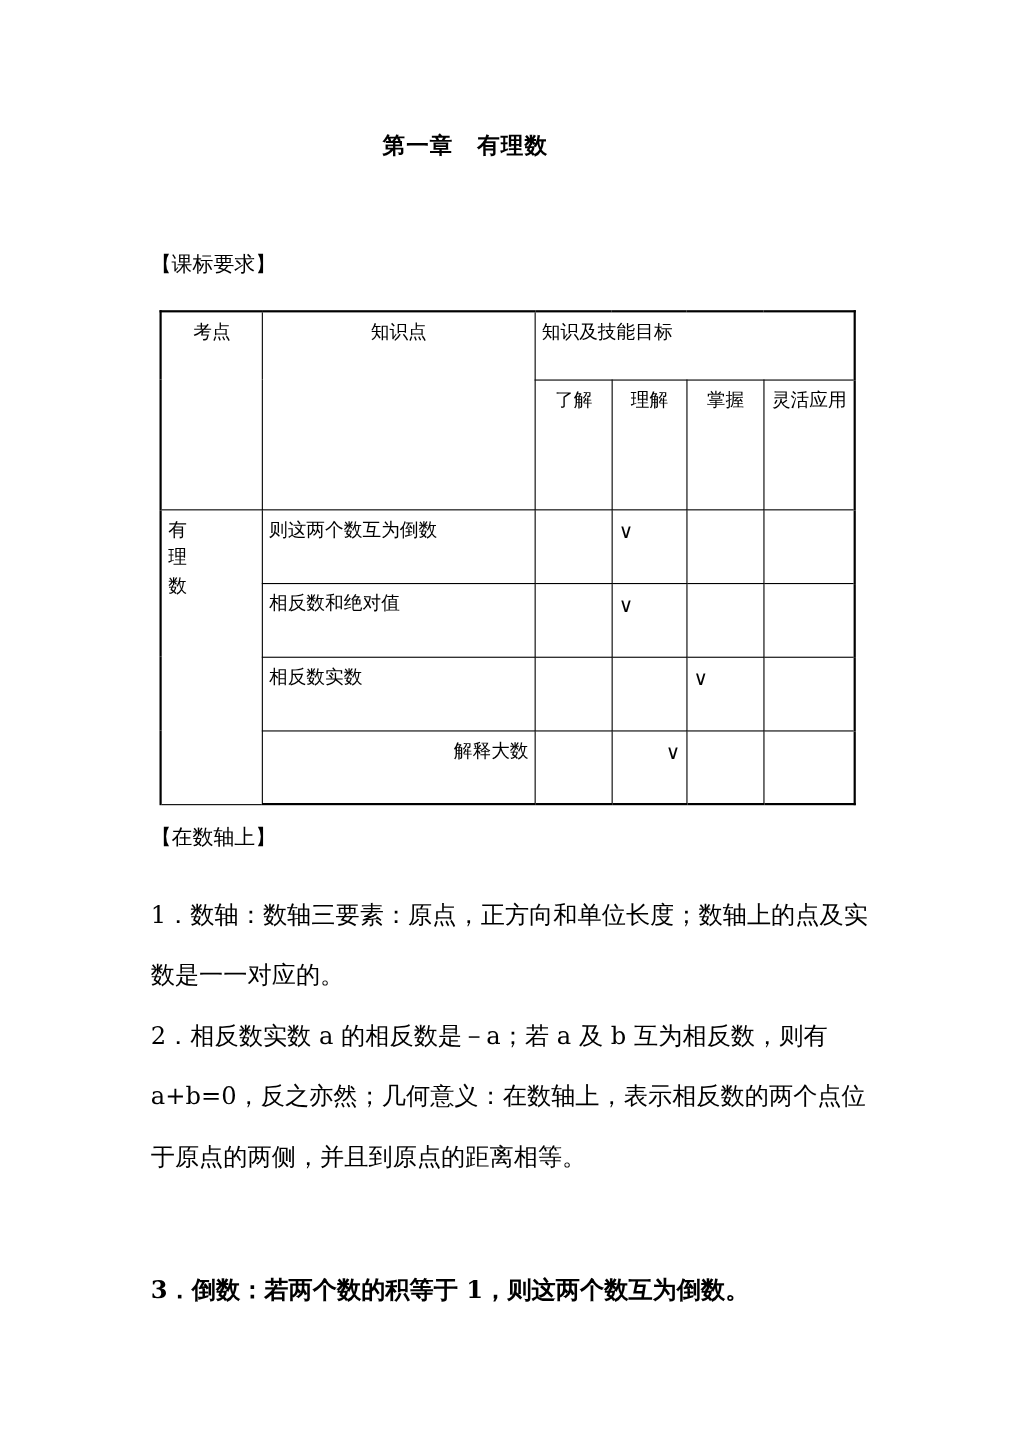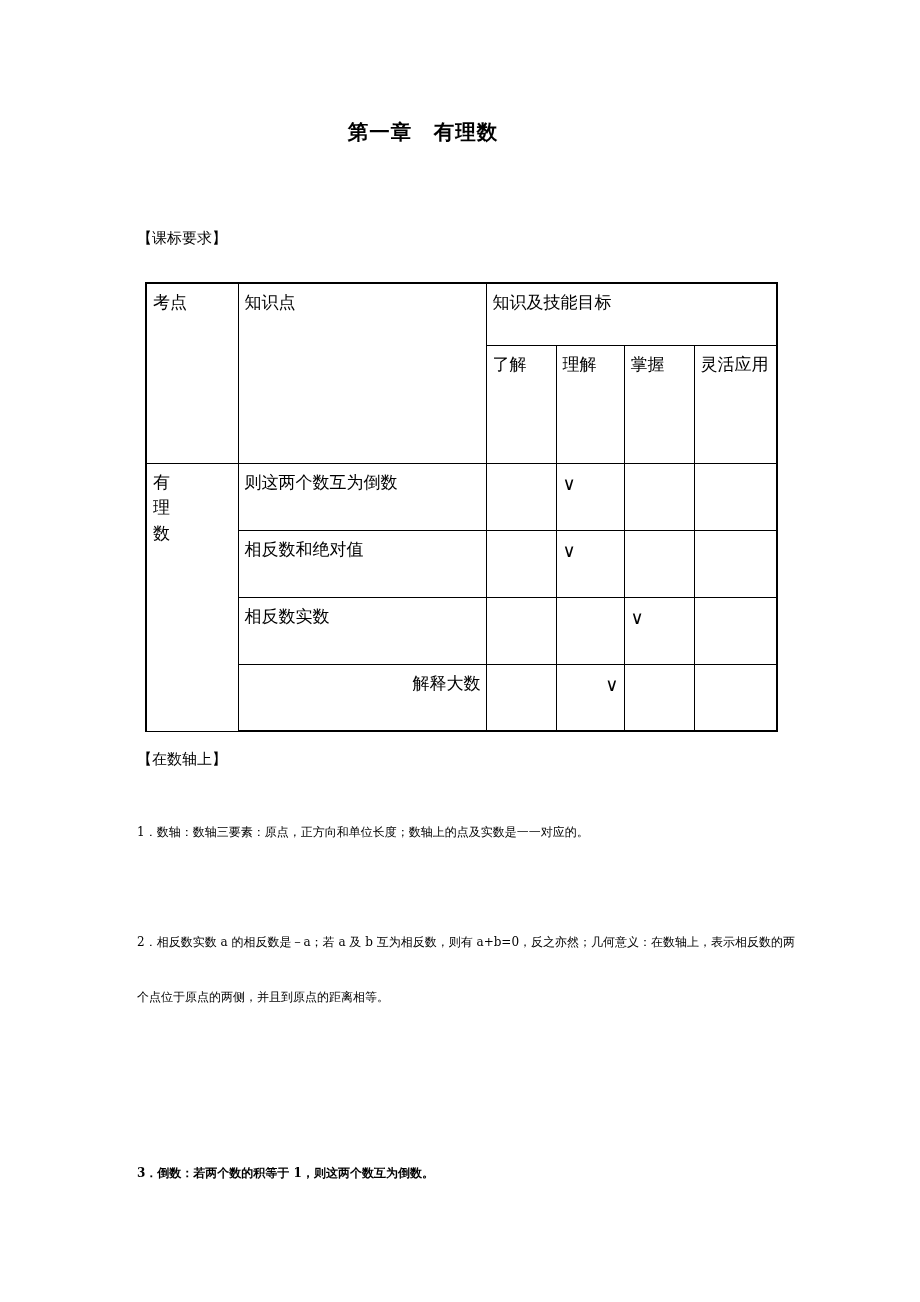--- a/index.html
+++ b/index.html
@@ -34,21 +34,21 @@
     font-weight: bold;
     letter-spacing: 1px;
     font-family: "DejaVu Sans", "Liberation Sans", sans-serif;
     white-space: pre;
   }
 
   
   .section-heading {
     position: absolute;
     left: 137px;
-    font-size: 15px;
+    font-size: 19px;
     line-height: 1;
     white-space: pre;
   }
   #h-standard { top: 231px; }
   #h-review   { top: 752px; }
 
   
   .tbl-wrap {
     position: absolute;
     left: 145px;
@@ -74,41 +74,41 @@
   table.std .outer-left   { border-left-width: 2px; }
   table.std .outer-right  { border-right-width: 2px; }
 
   .c-exam  { width: 92px; }
   .c-know  { width: 248px; }
   .c-s1    { width: 70px; }
   .c-s2    { width: 68px; }
   .c-s3    { width: 70px; }
   .c-s4    { width: 83px; }
 
-  td.mid-v { vertical-align: middle; }
+  td.mid-v { vertical-align: middle; text-align: center; }
   .check {
     font-size: 18px;
     font-family: "DejaVu Sans", "Liberation Sans", sans-serif;
   }
   .vert-stack {
     line-height: 3.28;
   }
   .merged-cell {
     vertical-align: top;
   }
   .hdr-group { height: 62px; }
   .hdr-sub   { height: 118px; }
   .body-row  { height: 67px; }
 
   
   .para {
     position: absolute;
     left: 137px;
     width: 660px;
-    font-size: 12px;
+    font-size: 22px;
     line-height: 55px;
     text-align: left;
     white-space: pre-wrap;
   }
   #p1 { top: 805px; }
   #p2 { top: 915px; }
   #p3 { top: 1146px; font-weight: bold; }
 
   
   .footer {

